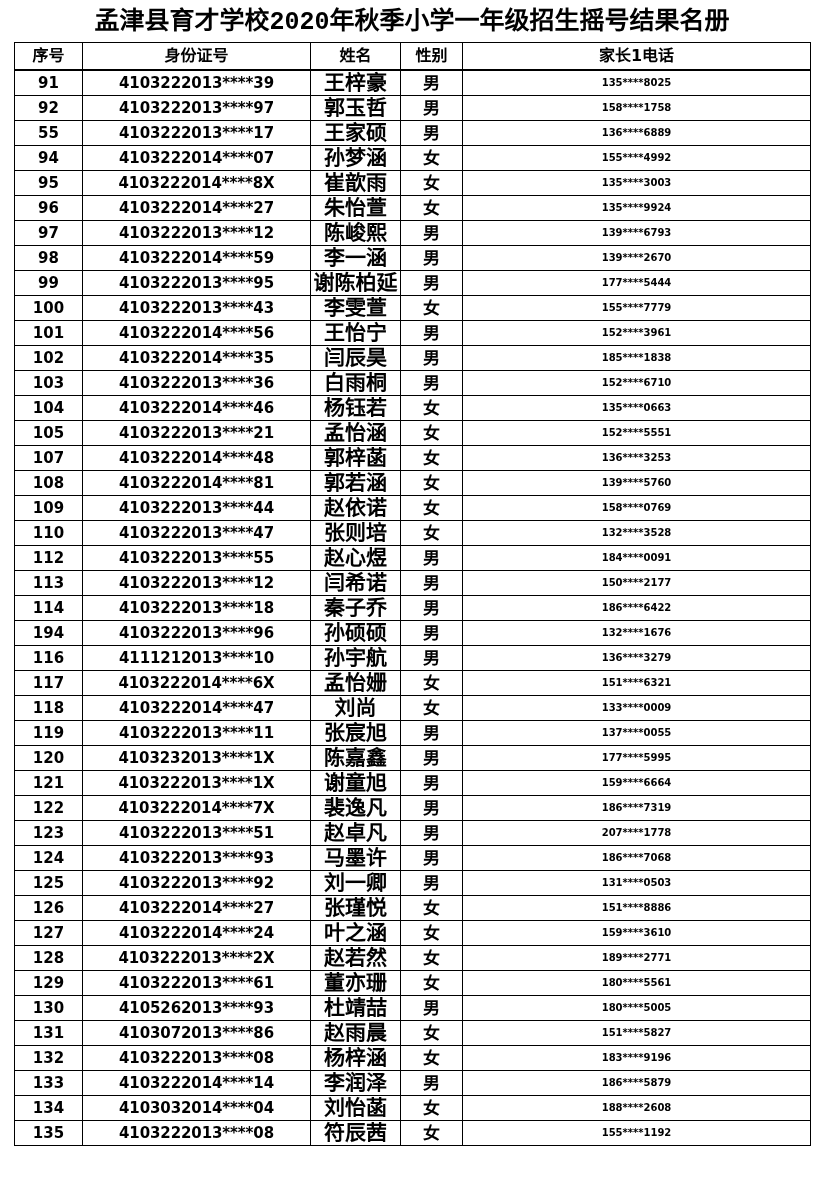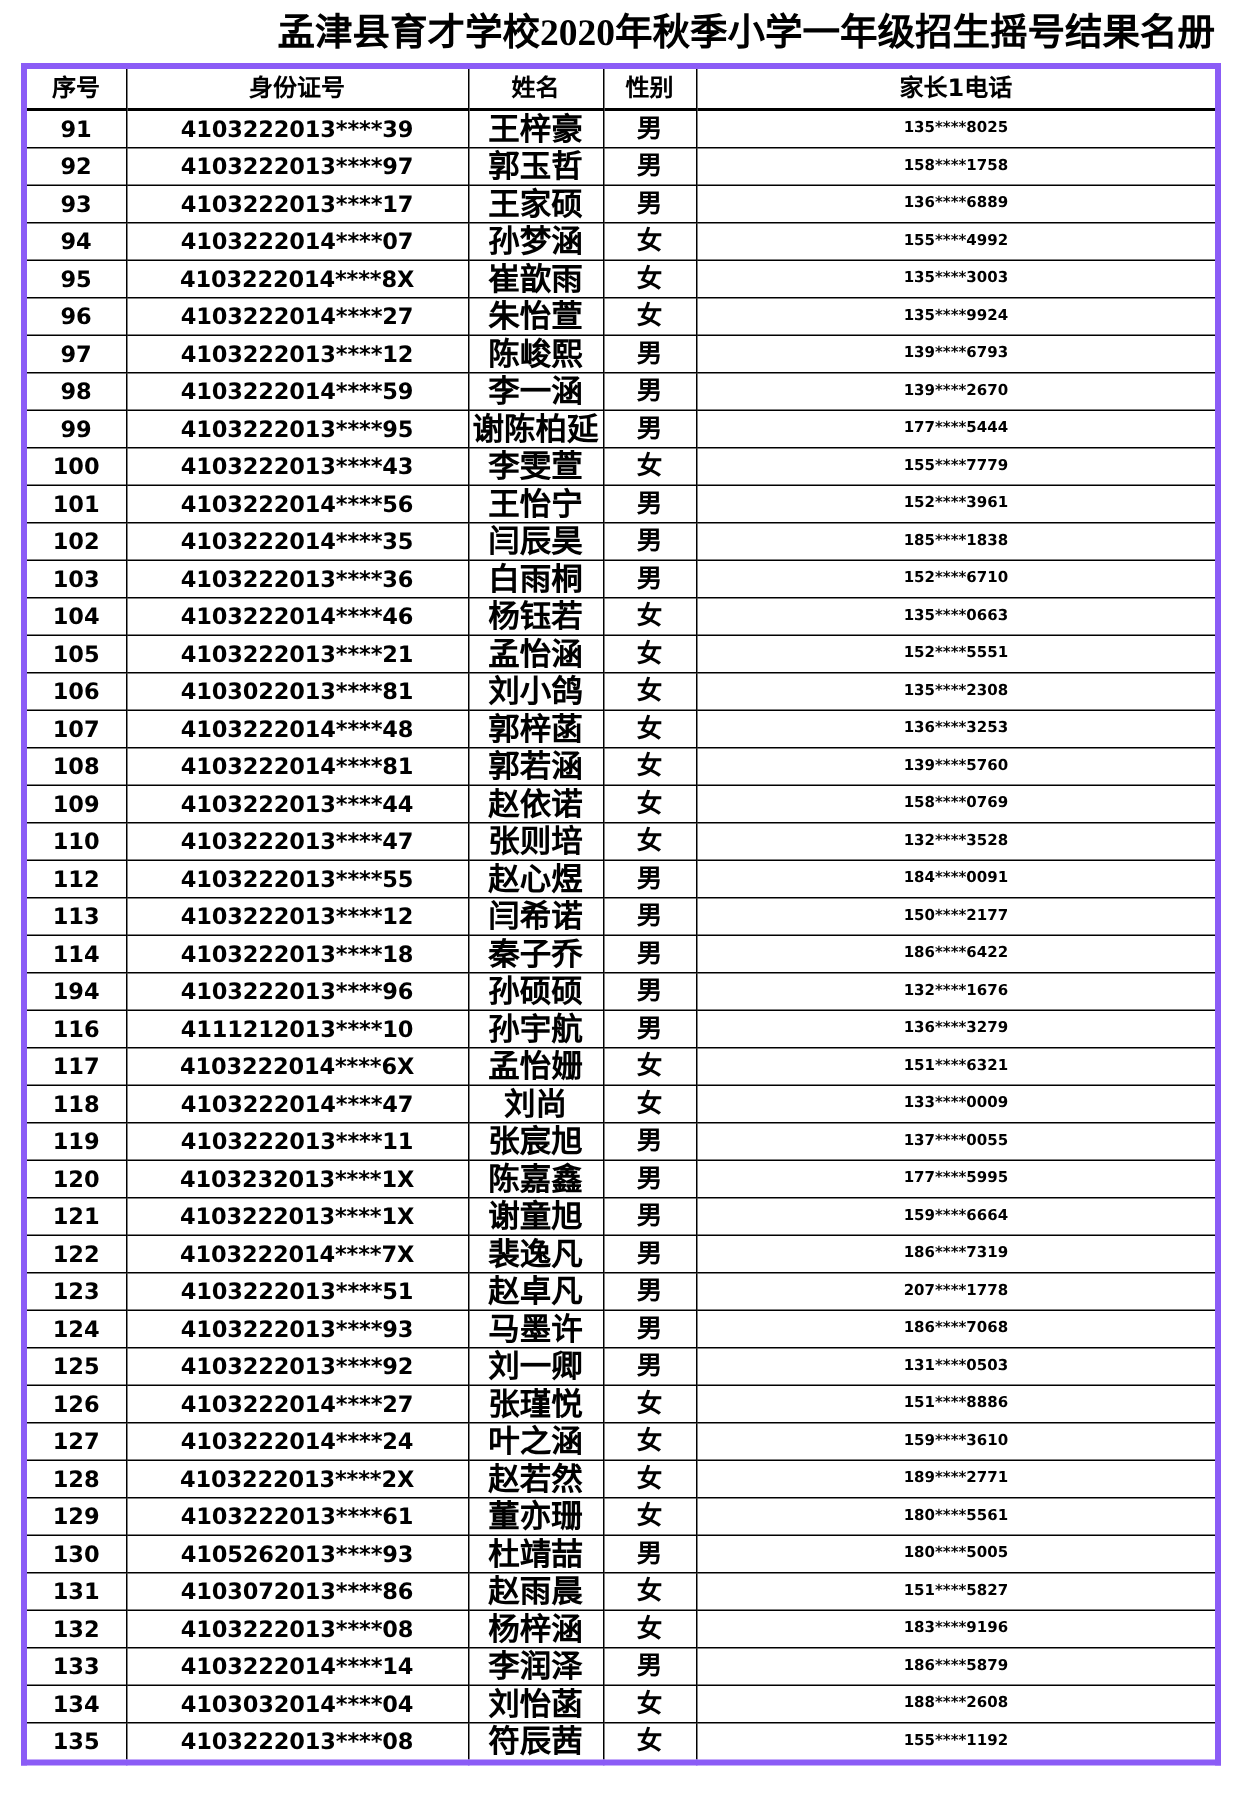--- a/index.html
+++ b/index.html
@@ -16,40 +16,40 @@
     overflow: hidden;
   }
   .page {
     width: 824px;
     height: 1199px;
     box-sizing: border-box;
     padding: 0;
     position: relative;
   }
   .doc-title {
-    text-align: right;
+    text-align: center;
     font-size: 25px;
     font-weight: bold;
     letter-spacing: 0px;
     line-height: 1.05;
     margin: 10px 0 6px 0;
     padding: 0 14px;
     white-space: nowrap;
-    font-family: Liberation Serif, serif;
+    font-family: Liberation Mono, monospace;
   }
   .table-wrap {
     padding: 0 14px 0 14px;
     box-sizing: border-box;
     width: 824px;
   }
   table.roster {
     border-collapse: collapse;
     width: 796px;
     table-layout: fixed;
-    border: 4px solid #8b5cf6;
+    border: 1px solid #8b5cf6;
   }
   table.roster col.c-seq   { width: 68px; }
   table.roster col.c-id    { width: 228px; }
   table.roster col.c-name  { width: 90px; }
   table.roster col.c-sex   { width: 62px; }
   table.roster col.c-phone { width: 348px; }
 
   table.roster th,
   table.roster td {
     border: 1px solid #000;
@@ -125,21 +125,21 @@
             <td class="phone">135****8025</td>
           </tr>
           <tr>
             <td class="seq">92</td>
             <td class="idnum">4103222013****97</td>
             <td class="name">郭玉哲</td>
             <td class="sex">男</td>
             <td class="phone">158****1758</td>
           </tr>
           <tr>
-            <td class="seq">93</td>
+            <td class="seq">55</td>
             <td class="idnum">4103222013****17</td>
             <td class="name">王家硕</td>
             <td class="sex">男</td>
             <td class="phone">136****6889</td>
           </tr>
           <tr>
             <td class="seq">94</td>
             <td class="idnum">4103222014****07</td>
             <td class="name">孙梦涵</td>
             <td class="sex">女</td>
@@ -216,27 +216,20 @@
             <td class="phone">135****0663</td>
           </tr>
           <tr>
             <td class="seq">105</td>
             <td class="idnum">4103222013****21</td>
             <td class="name">孟怡涵</td>
             <td class="sex">女</td>
             <td class="phone">152****5551</td>
           </tr>
           <tr>
-            <td class="seq">106</td>
-            <td class="idnum">4103022013****81</td>
-            <td class="name">刘小鸽</td>
-            <td class="sex">女</td>
-            <td class="phone">135****2308</td>
-          </tr>
-          <tr>
             <td class="seq">107</td>
             <td class="idnum">4103222014****48</td>
             <td class="name">郭梓菡</td>
             <td class="sex">女</td>
             <td class="phone">136****3253</td>
           </tr>
           <tr>
             <td class="seq">108</td>
             <td class="idnum">4103222014****81</td>
             <td class="name">郭若涵</td>

